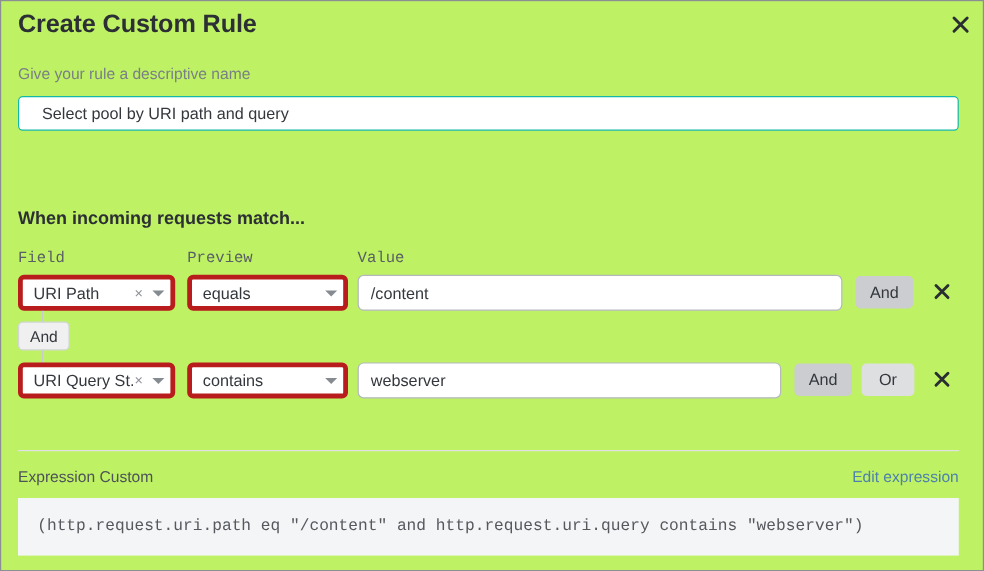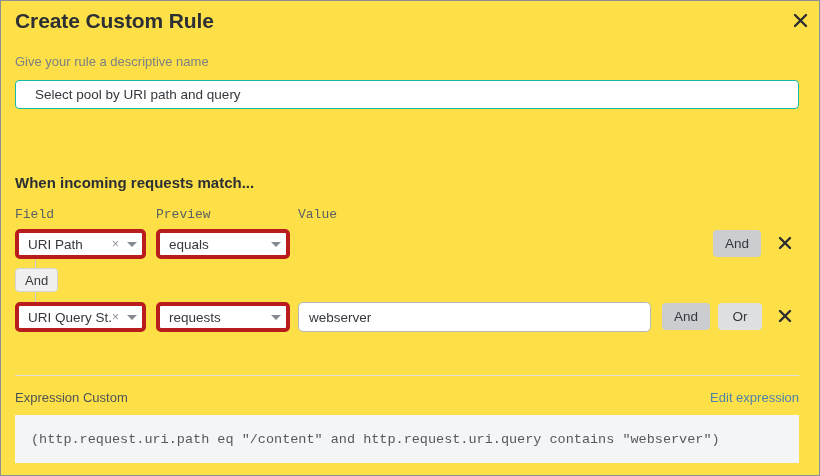--- a/index.html
+++ b/index.html
@@ -10,21 +10,21 @@
   }
   body {
     font-family: "Liberation Sans", sans-serif;
     -webkit-font-smoothing: antialiased;
   }
 
   .dialog {
     position: relative;
     width: 820px;
     height: 476px;
-    background: #fde047;
+    background: #bef264;
     border: 1px solid #8b8f94;
     overflow: hidden;
   }
 
   
   .dialog-header {
     position: absolute;
     left: 0; top: 0;
     width: 820px;
     height: 44px;
@@ -338,20 +338,21 @@
         </span>
     </div>
 
     <div class="sel sel-operator">
       <span class="sel-text">equals</span>
       <span class="sel-caret">
           <span class="caret-tri"></span>
         </span>
     </div>
 
+    <input class="val-input w-long" type="text" value="/content" style="">
 
     <button class="logic-btn active r1-and">And</button>
 
     <button class="row-remove r1-remove" aria-label="Remove row">
       <svg width="14" height="14" viewBox="0 0 14 14" aria-hidden="true">
         <path d="M2 2 L12 12 M12 2 L2 12" stroke="#2b2e31" stroke-width="2.4" stroke-linecap="round"></path>
       </svg>
     </button>
   </div>
 
@@ -363,21 +364,21 @@
   <div class="cond-row row-2">
     <div class="sel sel-field">
       <span class="sel-text">URI Query St...</span>
       <span class="sel-clear">×</span>
       <span class="sel-caret">
           <span class="caret-tri"></span>
         </span>
     </div>
 
     <div class="sel sel-operator">
-      <span class="sel-text">requests</span>
+      <span class="sel-text">contains</span>
       <span class="sel-caret">
           <span class="caret-tri"></span>
         </span>
     </div>
 
     <input class="val-input w-short" type="text" value="webserver" style="">
 
     <button class="logic-btn active r2-and">And</button>
 
     <button class="logic-btn inactive r2-or">Or</button>

